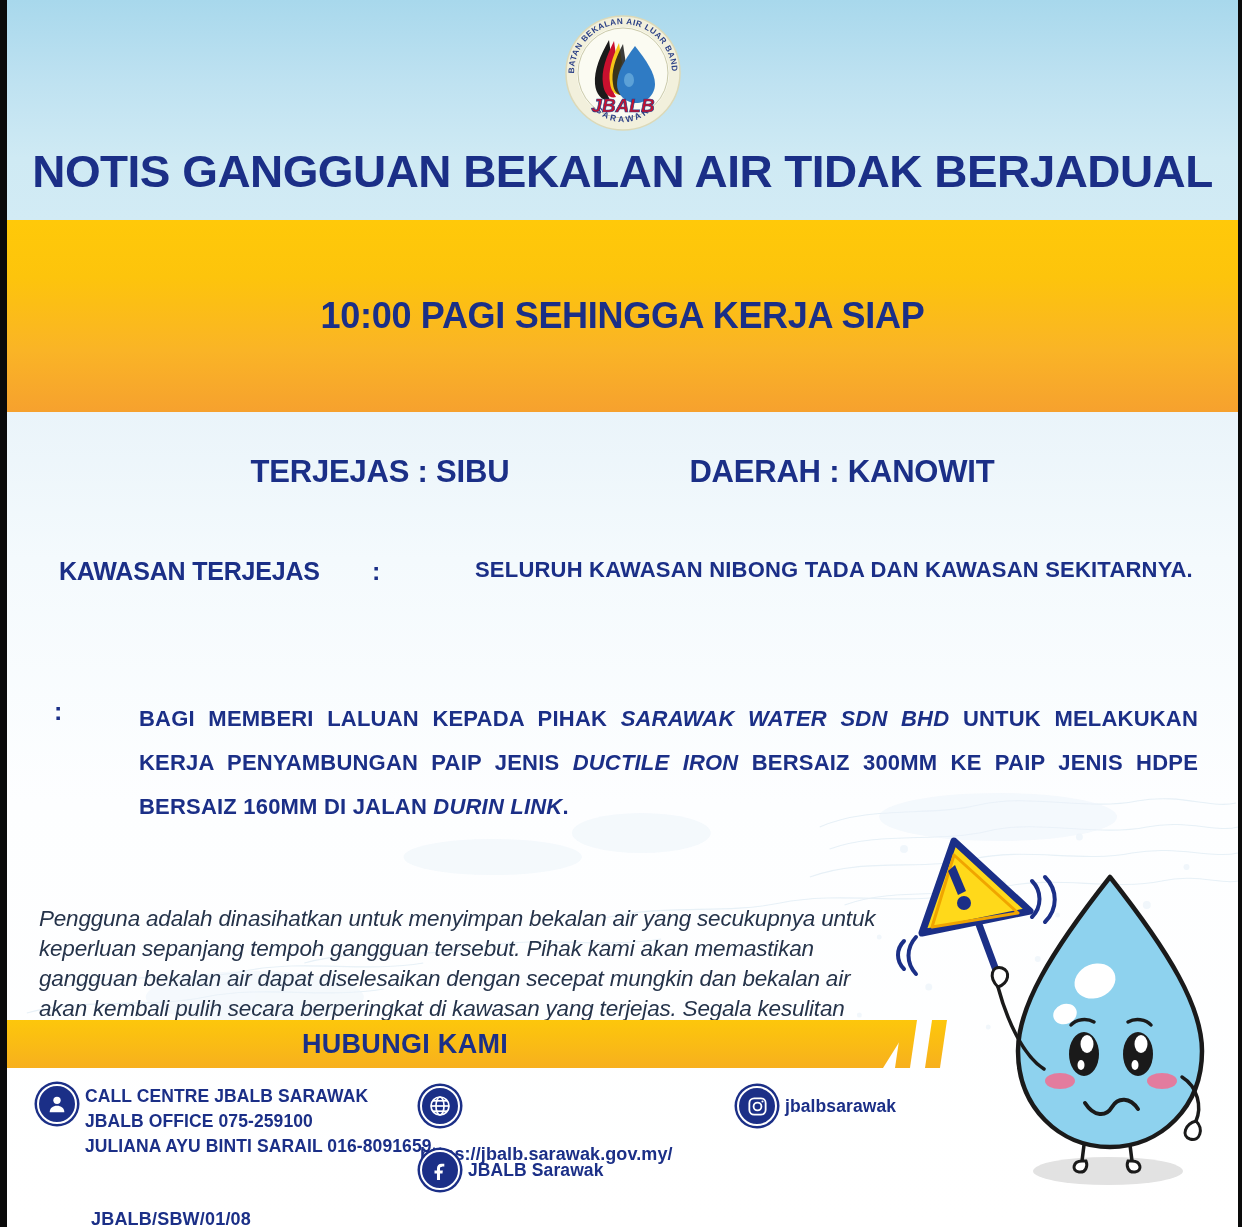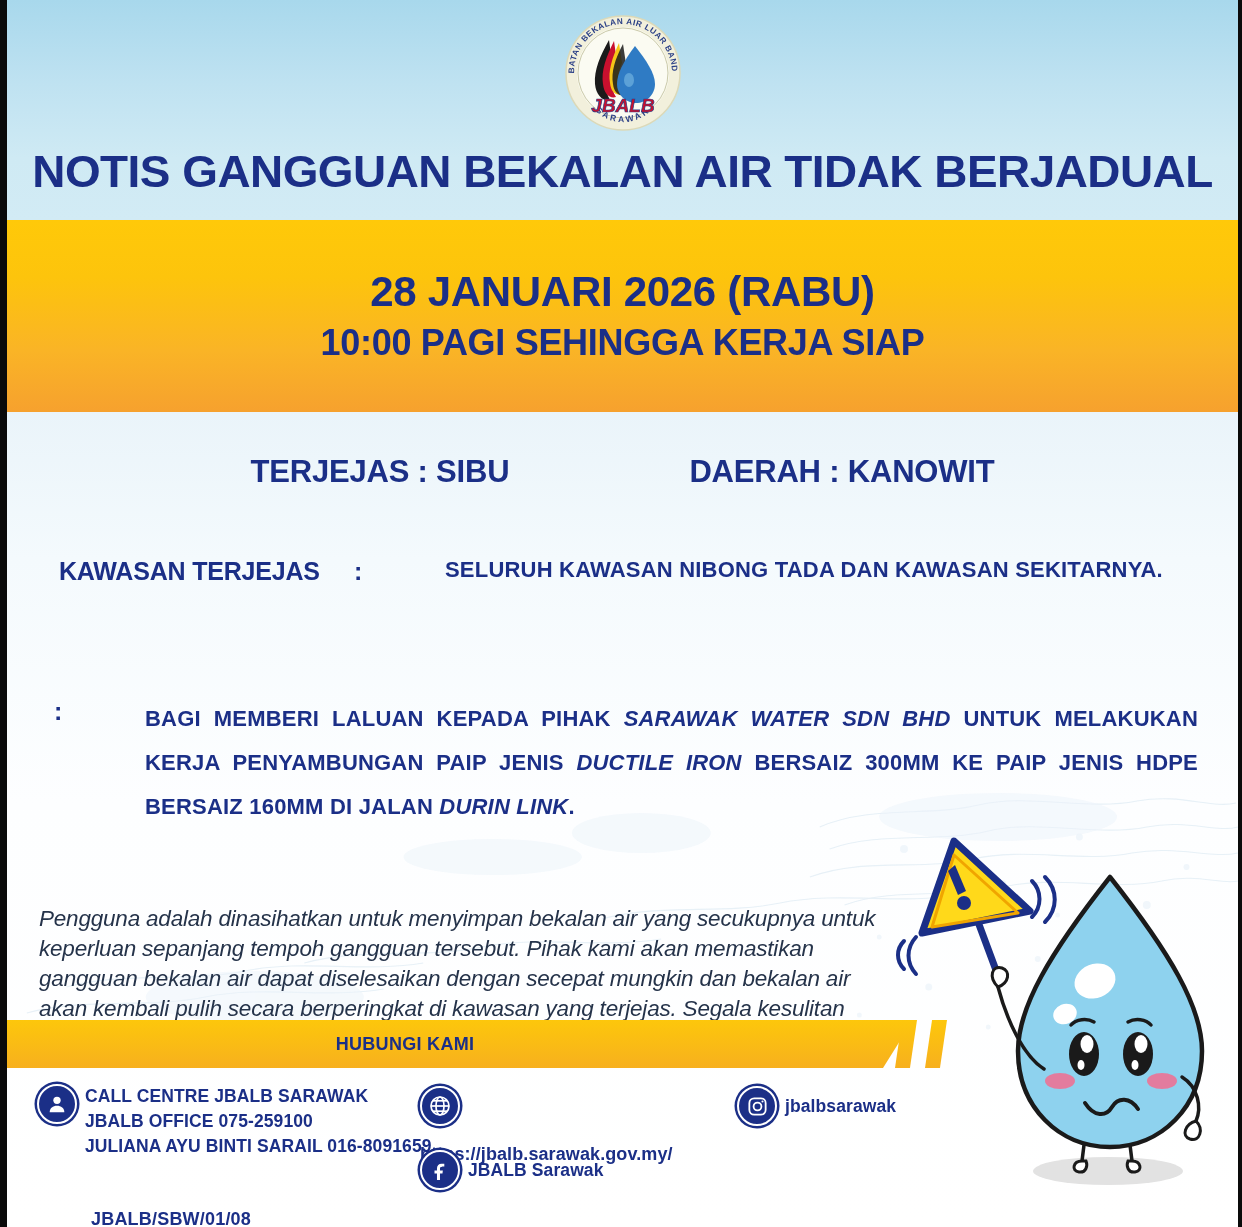--- a/index.html
+++ b/index.html
@@ -68,25 +68,25 @@
     position:absolute; left:0; right:0; top:42px;
     display:flex; justify-content:center; gap:180px;
     color:#1b2f87; font-size:31px; font-weight:bold; letter-spacing:-0.2px;
   }
 
   .detail-block { position:absolute; left:0; right:0; top:0; }
   .detail-row {
     position:absolute; display:flex; align-items:flex-start;
     color:#1b2f87; font-weight:bold;
   }
-  .detail-row.r1 { top:145px; left:52px; right:40px; }
+  .detail-row.r1 { top:145px; left:52px; right:40px;gap:18px; }
   .detail-row.r2 { top:285px; left:47px; right:40px; }
   .dl-label { width:295px; font-size:25px; letter-spacing:-0.2px; flex:none; }
   .dl-colon { width:85px; font-size:25px; flex:none; }
-  .dl-value { font-size:22px; letter-spacing:0.2px; flex:1;margin-left:6px; }
+  .dl-value { font-size:22px; letter-spacing:0.2px; flex:1; }
   .dl-value.justified { text-align:justify; line-height:2.0; }
   .dl-value.justified i { font-style:italic; }
 
   .advisory {
     position:absolute; left:32px; top:492px; width:845px;
     font-size:22.5px; line-height:1.33; color:#25334a;
     font-style:italic; letter-spacing:-0.2px;
     font-family:"Liberation Sans", sans-serif;
   }
 
@@ -96,21 +96,21 @@
   }
   .contact-banner .bg {
     position:absolute; inset:0;
     background:linear-gradient(180deg,#fdc70b 0%,#f7b01e 100%);
     clip-path:polygon(0 0, 100% 0, calc(100% - 30px) 100%, 0 100%);
   }
   .contact-banner .label {
     position:absolute; inset:0;
     display:flex; align-items:center; justify-content:center;
     padding-right:110px;
-    font-size:18px; font-weight:bold; color:#1b2f87; letter-spacing:0.3px;
+    font-size:27px; font-weight:bold; color:#1b2f87; letter-spacing:0.3px;
   }
   .slash { position:absolute; top:608px; width:22px; height:48px;
     background:linear-gradient(180deg,#fdc70b 0%,#f7b01e 100%);
     clip-path:polygon(32% 0, 100% 0, 68% 100%, 0 100%); }
   .slash.s1 { left:888px; }
   .slash.s2 { left:918px; }
 
   
   .contacts { position:absolute; left:0; right:0; top:668px; }
   .c-item { position:absolute; display:flex; align-items:flex-start; gap:8px; }
@@ -168,21 +168,20 @@
         <path d="M64 30 C56 45 52 58 54 70 C55 79 61 83 66 81 C60 73 61 61 67 50 Z" fill="#1a1a1a" opacity="0.85"></path>
         <path d="M76 32 C64 48 58 60 58 70 C58 81 67 89 77 89 C87 89 96 81 96 70 C96 59 87 46 76 32 Z" fill="#2f7bc4"></path>
         <ellipse cx="70" cy="66" rx="5" ry="7" fill="#6fb2e0" opacity="0.7"></ellipse>
         <text x="64" y="98" text-anchor="middle" font-size="19" font-weight="bold" font-style="italic" fill="#c8102e" font-family="&quot;Liberation Sans&quot;, sans-serif" stroke="#2a3f86" stroke-width="0.7">JBALB</text>
       </svg>
     </div>
     <div class="main-title">NOTIS GANGGUAN BEKALAN AIR TIDAK BERJADUAL</div>
   </div>
 
   <div class="date-banner">
-    <div class="date-line1">28 JANUARI 2026 (RABU)</div>
     <div class="date-line2">10:00 PAGI SEHINGGA KERJA SIAP</div>
   </div>
 
   <div class="body-area">
 
     <div class="water-texture">
       <svg viewBox="0 0 1242 290" preserveAspectRatio="none">
         <g fill="none" stroke="#b9d4e6" stroke-width="1.1" opacity="0.65">
           <path d="M820 40 C870 18 930 30 980 18 C1030 6 1090 24 1140 14 C1185 6 1215 22 1240 16"></path>
           <path d="M830 62 C880 44 940 56 990 44 C1040 32 1100 50 1150 40 C1190 32 1220 46 1242 40"></path>

